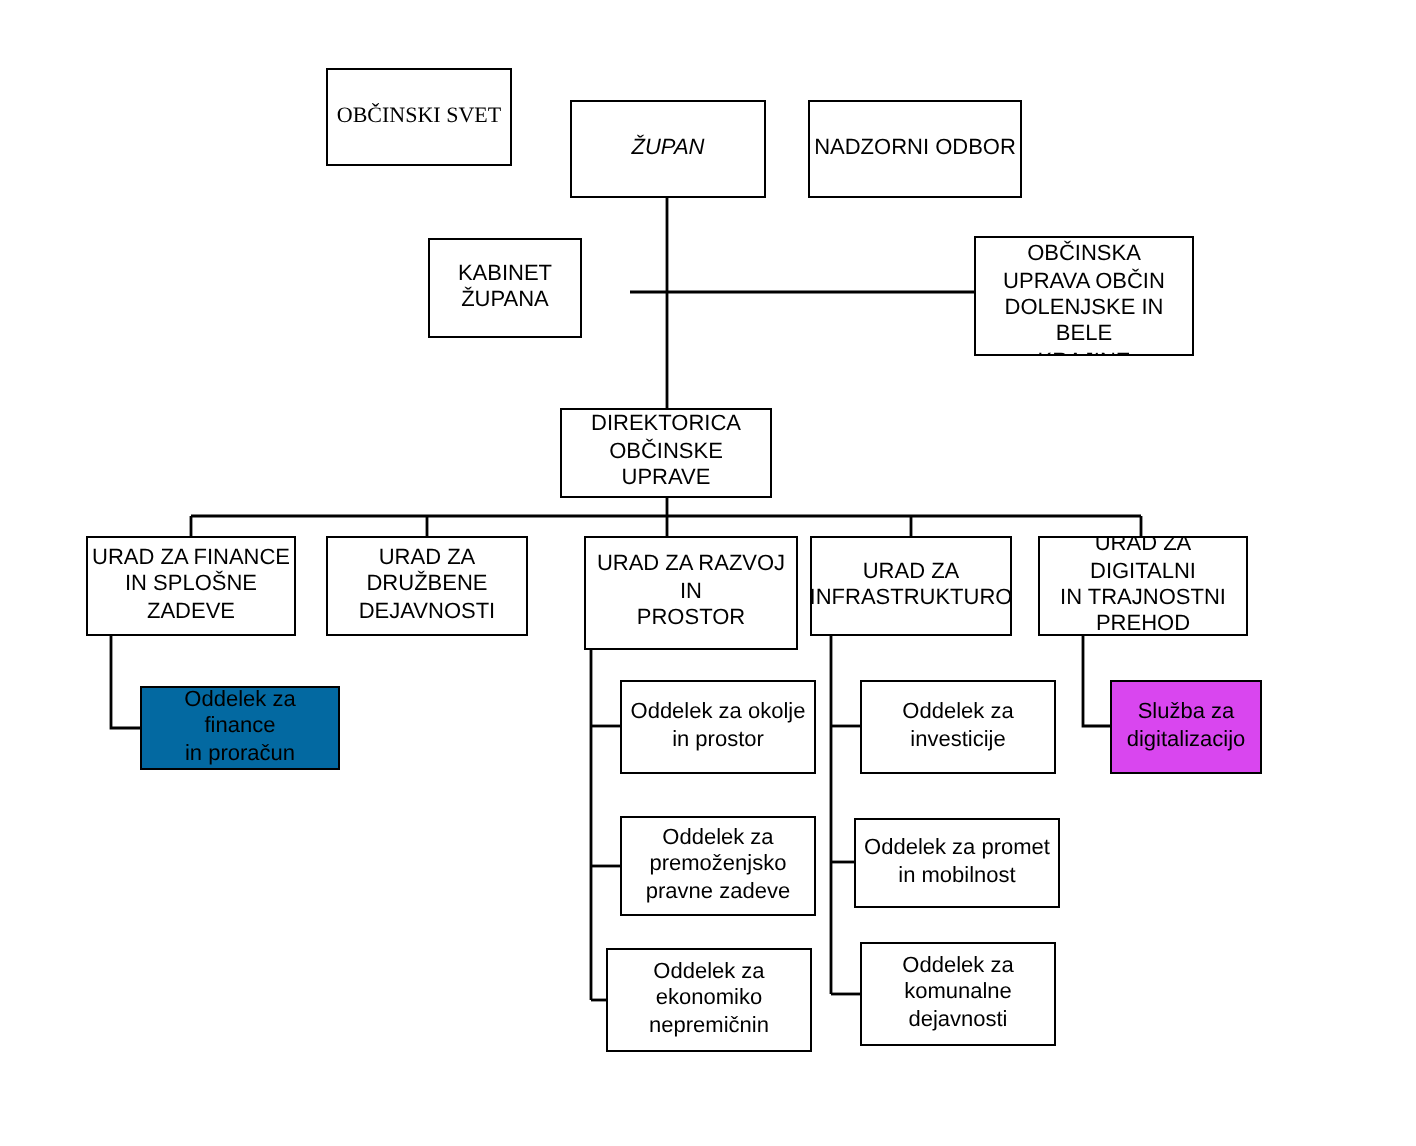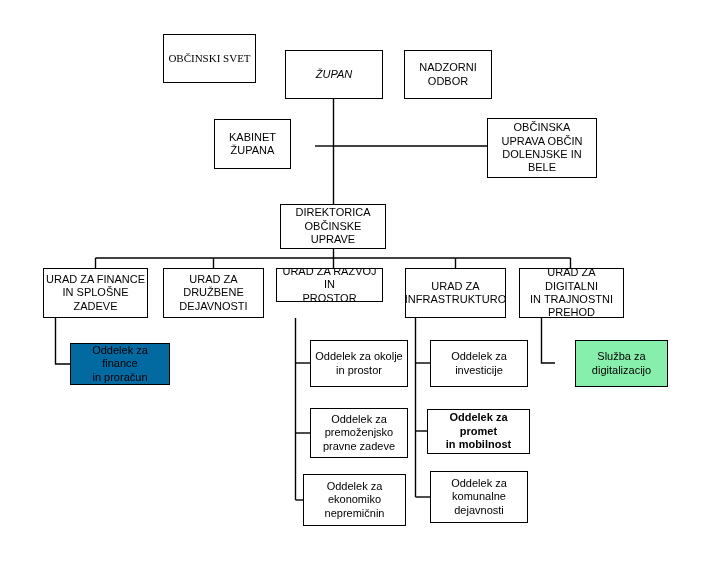--- a/index.html
+++ b/index.html
@@ -79,55 +79,55 @@
       <path d="M 295.5 500 L 303 500" fill="none" stroke="#000000" stroke-width="1.4"></path>
       <path d="M 415.5 318 L 415.5 497" fill="none" stroke="#000000" stroke-width="1.4"></path>
       <path d="M 415.5 363 L 430 363" fill="none" stroke="#000000" stroke-width="1.4"></path>
       <path d="M 415.5 431 L 427 431" fill="none" stroke="#000000" stroke-width="1.4"></path>
       <path d="M 415.5 497 L 430 497" fill="none" stroke="#000000" stroke-width="1.4"></path>
       <path d="M 541.5 318 L 541.5 363 L 555 363" fill="none" stroke="#000000" stroke-width="1.4"></path>
     </svg>
   <div id="node-layer">
       <div class="node level-top" style="left: 163px; top: 34px; width: 93px; height: 49px; background: rgb(255, 255, 255); border-color: rgb(0, 0, 0); color: rgb(0, 0, 0); font-family: Liberation Serif, serif;"><span class="node-label">OBČINSKI SVET</span></div>
       <div class="node level-top" style="left: 285px; top: 50px; width: 98px; height: 49px; background: rgb(255, 255, 255); border-color: rgb(0, 0, 0); color: rgb(0, 0, 0); font-style: italic;"><span class="node-label">ŽUPAN</span></div>
-      <div class="node level-top" style="left: 404px; top: 50px; width: 88px; height: 49px; background: rgb(255, 255, 255); border-color: rgb(0, 0, 0); color: rgb(0, 0, 0);"><span class="node-label">NADZORNI ODBOR</span></div>
+      <div class="node level-top" style="left: 404px; top: 50px; width: 107px; height: 49px; background: rgb(255, 255, 255); border-color: rgb(0, 0, 0); color: rgb(0, 0, 0);"><span class="node-label">NADZORNI ODBOR</span></div>
       <div class="node level-staff" style="left: 214px; top: 119px; width: 77px; height: 50px; background: rgb(255, 255, 255); border-color: rgb(0, 0, 0); color: rgb(0, 0, 0);"><span class="node-label">KABINET
 ŽUPANA</span></div>
       <div class="node level-staff" style="left: 487px; top: 118px; width: 110px; height: 60px; background: rgb(255, 255, 255); border-color: rgb(0, 0, 0); color: rgb(0, 0, 0);"><span class="node-label">SKUPNA OBČINSKA
 UPRAVA OBČIN
 DOLENJSKE IN BELE
 KRAJINE</span></div>
       <div class="node level-director" style="left: 280px; top: 204px; width: 106px; height: 45px; background: rgb(255, 255, 255); border-color: rgb(0, 0, 0); color: rgb(0, 0, 0); align-items: center;"><span class="node-label">DIREKTORICA
 OBČINSKE UPRAVE</span></div>
       <div class="node level-dept" style="left: 43px; top: 268px; width: 105px; height: 50px; background: rgb(255, 255, 255); border-color: rgb(0, 0, 0); color: rgb(0, 0, 0);"><span class="node-label">URAD ZA FINANCE
 IN SPLOŠNE
 ZADEVE</span></div>
       <div class="node level-dept" style="left: 163px; top: 268px; width: 101px; height: 50px; background: rgb(255, 255, 255); border-color: rgb(0, 0, 0); color: rgb(0, 0, 0);"><span class="node-label">URAD ZA
 DRUŽBENE
 DEJAVNOSTI</span></div>
-      <div class="node level-dept" style="left: 276px; top: 268px; width: 107px; height: 34px; background: rgb(255, 255, 255); border-color: rgb(0, 0, 0); color: rgb(0, 0, 0);"><span class="node-label">URAD ZA RAZVOJ IN
+      <div class="node level-dept" style="left: 292px; top: 268px; width: 107px; height: 57px; background: rgb(255, 255, 255); border-color: rgb(0, 0, 0); color: rgb(0, 0, 0);"><span class="node-label">URAD ZA RAZVOJ IN
 PROSTOR</span></div>
       <div class="node level-dept" style="left: 405px; top: 268px; width: 101px; height: 50px; background: rgb(255, 255, 255); border-color: rgb(0, 0, 0); color: rgb(0, 0, 0);"><span class="node-label">URAD ZA
 INFRASTRUKTURO</span></div>
       <div class="node level-dept" style="left: 519px; top: 268px; width: 105px; height: 50px; background: rgb(255, 255, 255); border-color: rgb(0, 0, 0); color: rgb(0, 0, 0);"><span class="node-label">URAD ZA DIGITALNI
 IN TRAJNOSTNI
 PREHOD</span></div>
       <div class="node level-unit" style="left: 70px; top: 343px; width: 100px; height: 42px; background: #0369a1; border-color: rgb(0, 0, 0); color: rgb(0, 0, 0);"><span class="node-label">Oddelek za finance
 in proračun</span></div>
       <div class="node level-unit" style="left: 310px; top: 340px; width: 98px; height: 47px; background: rgb(255, 255, 255); border-color: rgb(0, 0, 0); color: rgb(0, 0, 0);"><span class="node-label">Oddelek za okolje
 in prostor</span></div>
       <div class="node level-unit" style="left: 310px; top: 408px; width: 98px; height: 50px; background: rgb(255, 255, 255); border-color: rgb(0, 0, 0); color: rgb(0, 0, 0);"><span class="node-label">Oddelek za
 premoženjsko
 pravne zadeve</span></div>
       <div class="node level-unit" style="left: 303px; top: 474px; width: 103px; height: 52px; background: rgb(255, 255, 255); border-color: rgb(0, 0, 0); color: rgb(0, 0, 0);"><span class="node-label">Oddelek za
 ekonomiko
 nepremičnin</span></div>
       <div class="node level-unit" style="left: 430px; top: 340px; width: 98px; height: 47px; background: rgb(255, 255, 255); border-color: rgb(0, 0, 0); color: rgb(0, 0, 0);"><span class="node-label">Oddelek za
 investicije</span></div>
-      <div class="node level-unit" style="left: 427px; top: 409px; width: 103px; height: 45px; background: rgb(255, 255, 255); border-color: rgb(0, 0, 0); color: rgb(0, 0, 0); font-weight: bold;"><span class="node-label">Oddelek za promet
+      <div class="node level-unit" style="left: 427px; top: 409px; width: 103px; height: 45px; background: rgb(255, 255, 255); border-color: rgb(0, 0, 0); color: rgb(0, 0, 0);"><span class="node-label">Oddelek za promet
 in mobilnost</span></div>
       <div class="node level-unit" style="left: 430px; top: 471px; width: 98px; height: 52px; background: rgb(255, 255, 255); border-color: rgb(0, 0, 0); color: rgb(0, 0, 0);"><span class="node-label">Oddelek za
 komunalne
 dejavnosti</span></div>
-      <div class="node level-unit" style="left: 555px; top: 340px; width: 93px; height: 47px; background: #86efac; border-color: rgb(0, 0, 0); color: rgb(0, 0, 0); margin-left: 20px;"><span class="node-label">Služba za
+      <div class="node level-unit" style="left: 555px; top: 340px; width: 76px; height: 47px; background: #d946ef; border-color: rgb(0, 0, 0); color: rgb(0, 0, 0);"><span class="node-label">Služba za
 digitalizacijo</span></div>
     </div>
 </div>
 
 </body></html>

